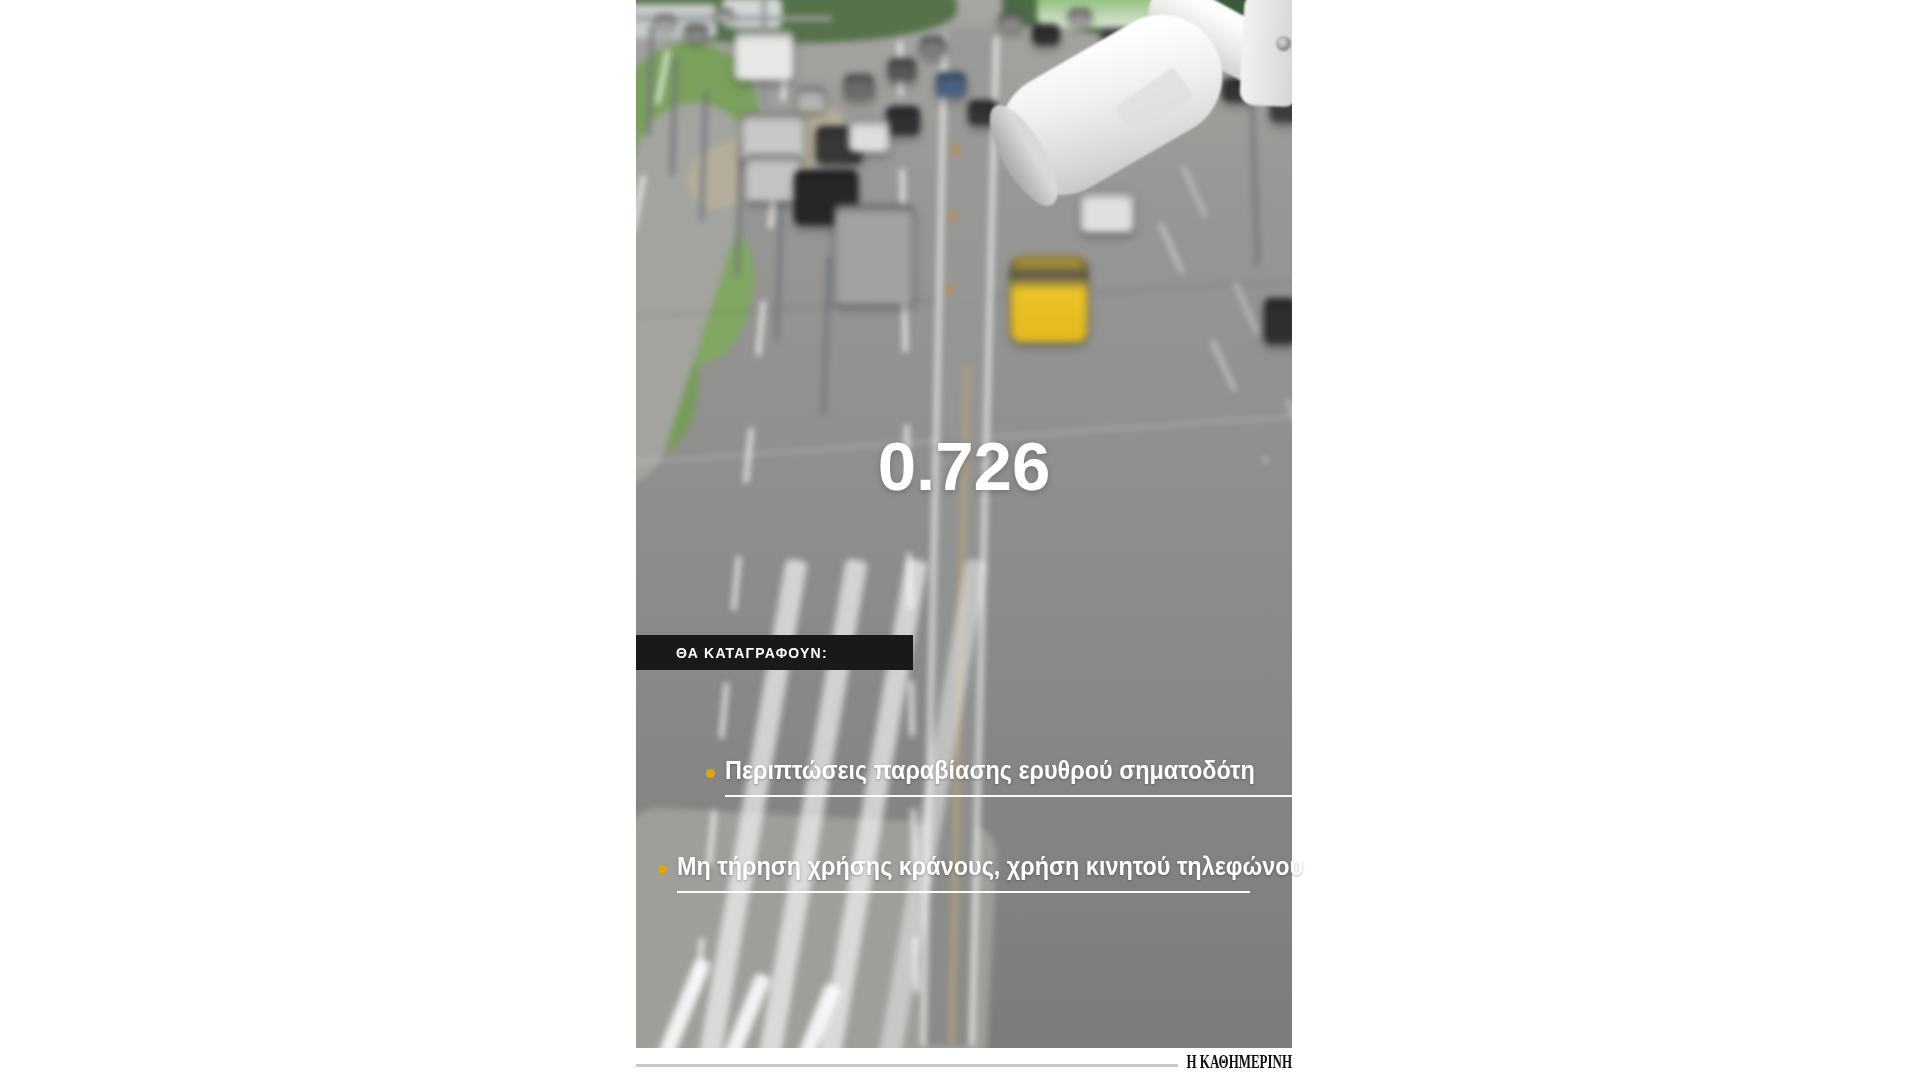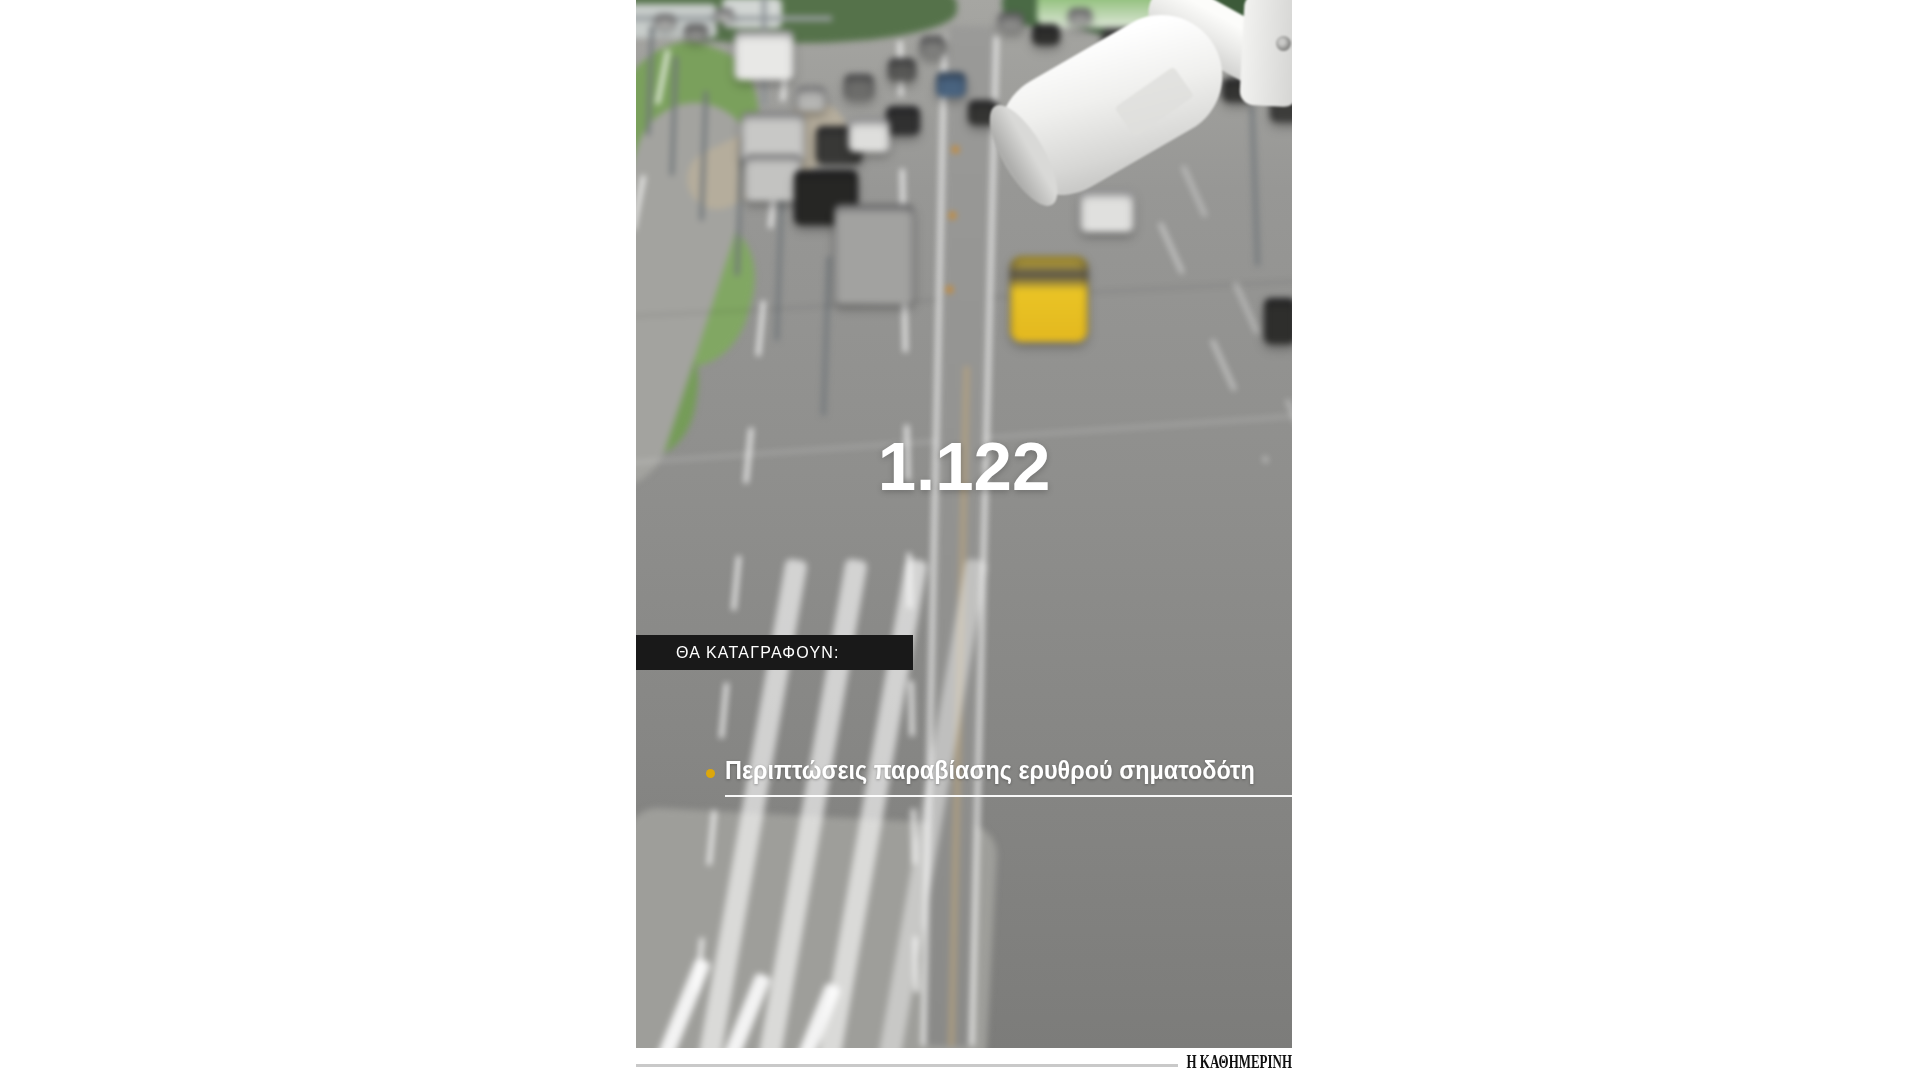--- a/index.html
+++ b/index.html
@@ -47,21 +47,21 @@
   
   .stat-value{position:absolute;left:0;top:432px;width:100%;text-align:center;
     color:#fff;font-size:69px;line-height:70px;font-weight:700;
     text-shadow:0 2px 6px rgba(0,0,0,.22);}
   .stat-caption{position:absolute;left:0;top:501px;width:100%;text-align:center;color:#fff;}
   .stat-caption span{display:inline-block;font-size:28px;line-height:34px;font-weight:700;
     transform:scaleX(.85);transform-origin:center;text-shadow:0 1px 4px rgba(0,0,0,.25);}
 
   .list-header{position:absolute;left:0;top:635px;width:277px;height:35px;
     background:#191919;display:flex;align-items:center;box-sizing:border-box;padding-left:40px;}
-  .list-header span{color:#fff;font-size:16px;font-weight:400;letter-spacing:1.2px;white-space:nowrap;}
+  .list-header span{color:#fff;font-size:14px;font-weight:700;letter-spacing:1.2px;white-space:nowrap;}
 
   .points{position:absolute;left:0;top:688px;width:656px;height:320px;margin:0;padding:0;list-style:none;}
   .points li{position:absolute;left:0;width:656px;height:53px;}
   .row0{top:0;}.row1{top:62px;margin-left:48px;}.row2{top:105px;}.row3{top:158px;}.row4{top:210px;}.row5{top:263px;}
   .bullet{position:absolute;left:22px;top:19px;width:9px;height:9px;border-radius:50%;background:#dca70b;}
   .points .txt{position:absolute;left:41px;top:3px;display:inline-block;white-space:nowrap;
     color:#fff;font-size:26px;line-height:35px;font-weight:700;
     transform:scaleX(.9);transform-origin:left center;text-shadow:0 1px 3px rgba(0,0,0,.3);}
   .sep{position:absolute;left:41px;top:45px;width:573px;height:2px;background:rgba(255,255,255,.95);}
 
@@ -172,29 +172,34 @@
       <div class="cam-bracket"></div>
       <div class="cam-circle"></div>
       <div class="cam-screw2"></div>
       <div class="cam-barrel">
         <div class="cam-lens"></div>
         <div class="cam-sticker"></div>
       </div>
     </div>
   </div>
 
-  <div class="stat-value">1.122</div>
+  <div class="stat-value">0.726</div>
 
   <div class="list-header">
     <span>ΘΑ ΚΑΤΑΓΡΑΦΟΥΝ:</span>
   </div>
 
   <ul class="points">
     <li class="row1">
       <span class="bullet"></span>
       <span class="txt">Περιπτώσεις παραβίασης ερυθρού σηματοδότη</span>
       <span class="sep"></span>
     </li>
+    <li class="row3">
+      <span class="bullet"></span>
+      <span class="txt">Μη τήρηση χρήσης κράνους, χρήση κινητού τηλεφώνου</span>
+      <span class="sep"></span>
+    </li>
   </ul>
 
   <div class="footer-rule"></div>
   <div class="brand">Η ΚΑΘΗΜΕΡΙΝΗ</div>
 </div>
 
 </body></html>

